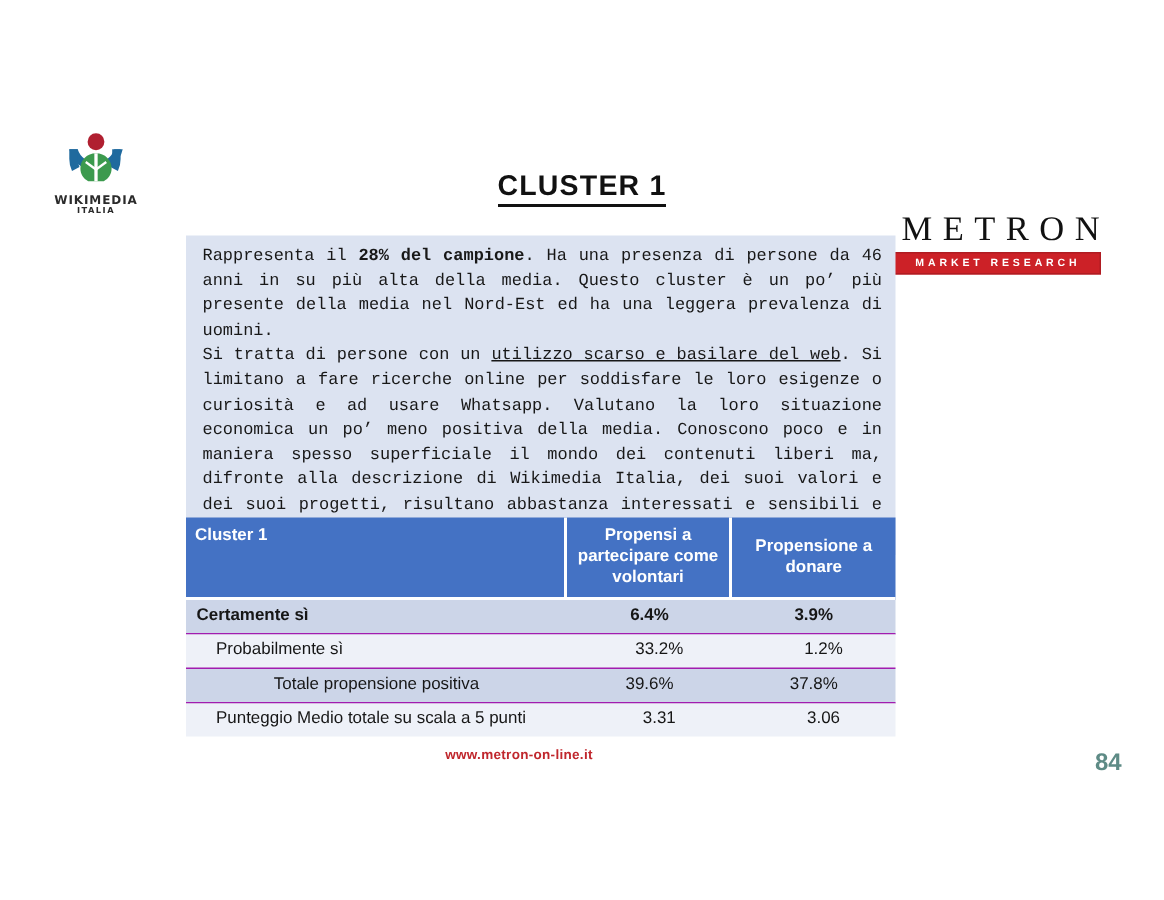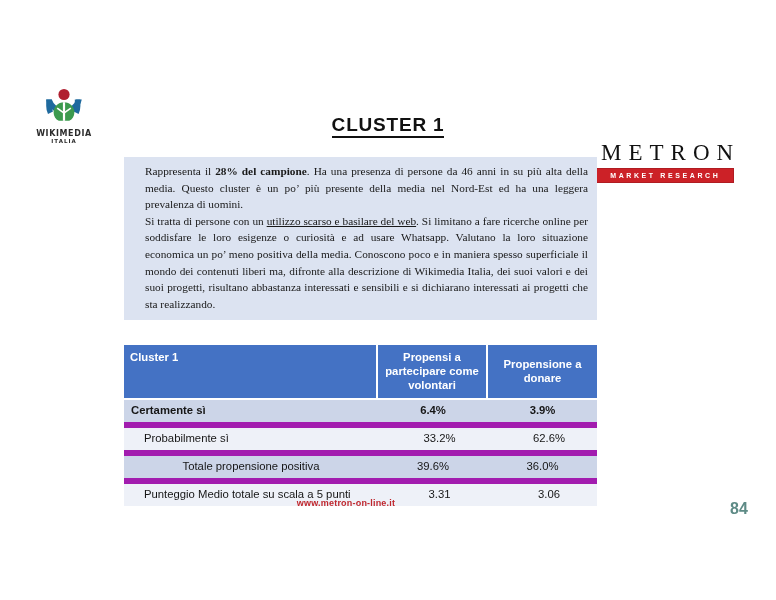--- a/index.html
+++ b/index.html
@@ -113,23 +113,23 @@
     line-height: 9px;
   }
 
   
   .body-panel {
     position: absolute;
     left: 124px;
     top: 157px;
     width: 473px;
     background: #dce3f1;
-    padding: 6px 9px 8px 21px;
+    padding: 6px 9px 8px 11px;
     box-sizing: border-box;
-    font-family: Liberation Serif, serif;
+    font-family: Liberation Mono, monospace;
     font-size: 11.3px;
     line-height: 16.6px;
     color: #181818;
     text-align: justify;
   }
   .body-panel p {
     margin: 0;
   }
   .body-panel b { font-weight: bold; }
   .body-panel u { text-decoration: underline; }
@@ -166,21 +166,21 @@
   .tbl thead th.h0 {
     text-align: left;
     vertical-align: top;
     padding-top: 5px;
   }
   .tbl thead th.hc { text-align: center; }
 
   .tbl tbody td {
     padding: 3px 7px 4px 7px;
     line-height: 15px;
-    border-bottom: 6px solid #a21caf;
+    border-bottom: 1px solid #a21caf;
     vertical-align: middle;
   }
   .tbl tbody tr.band td { background: #ccd5e8; }
   .tbl tbody tr.plain td { background: #eef1f8; padding-left: 20px; }
   .tbl tbody td.lbl { text-align: left; }
   .tbl tbody td.lbl-right { text-align: center; }
   .tbl tbody td.num { text-align: center; }
   .tbl tbody tr.bold td { font-weight: bold; }
   .tbl tbody tr:last-child td { border-bottom: none; }
 
@@ -262,26 +262,26 @@
     </thead>
     <tbody>
         <tr class="band bold">
           <td class="lbl">Certamente sì</td>
           <td class="num">6.4%</td>
           <td class="num">3.9%</td>
         </tr>
         <tr class="plain">
           <td class="lbl">Probabilmente sì</td>
           <td class="num">33.2%</td>
-          <td class="num">62.6%</td>
+          <td class="num">1.2%</td>
         </tr>
         <tr class="band">
           <td class="lbl-right">Totale propensione positiva</td>
           <td class="num">39.6%</td>
-          <td class="num">36.0%</td>
+          <td class="num">37.8%</td>
         </tr>
         <tr class="plain">
           <td class="lbl">Punteggio Medio totale su scala a 5 punti</td>
           <td class="num">3.31</td>
           <td class="num">3.06</td>
         </tr>
       </tbody>
   </table>
 
   <div class="footer-url">www.metron-on-line.it</div>

